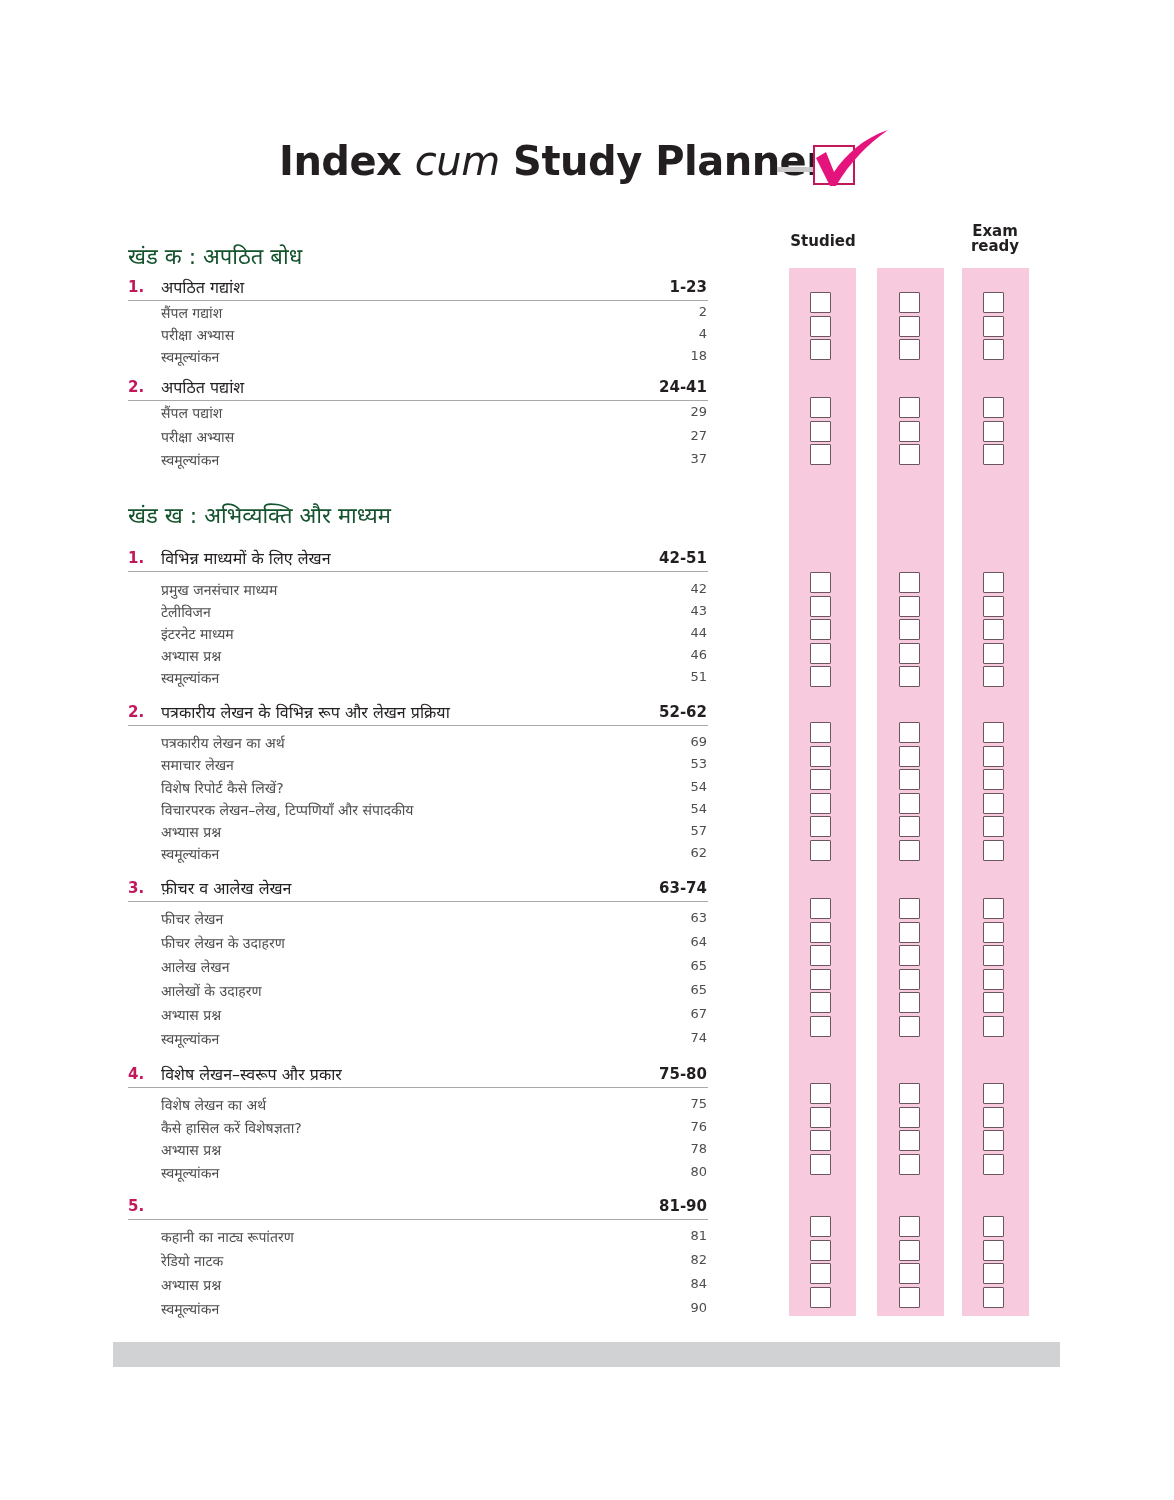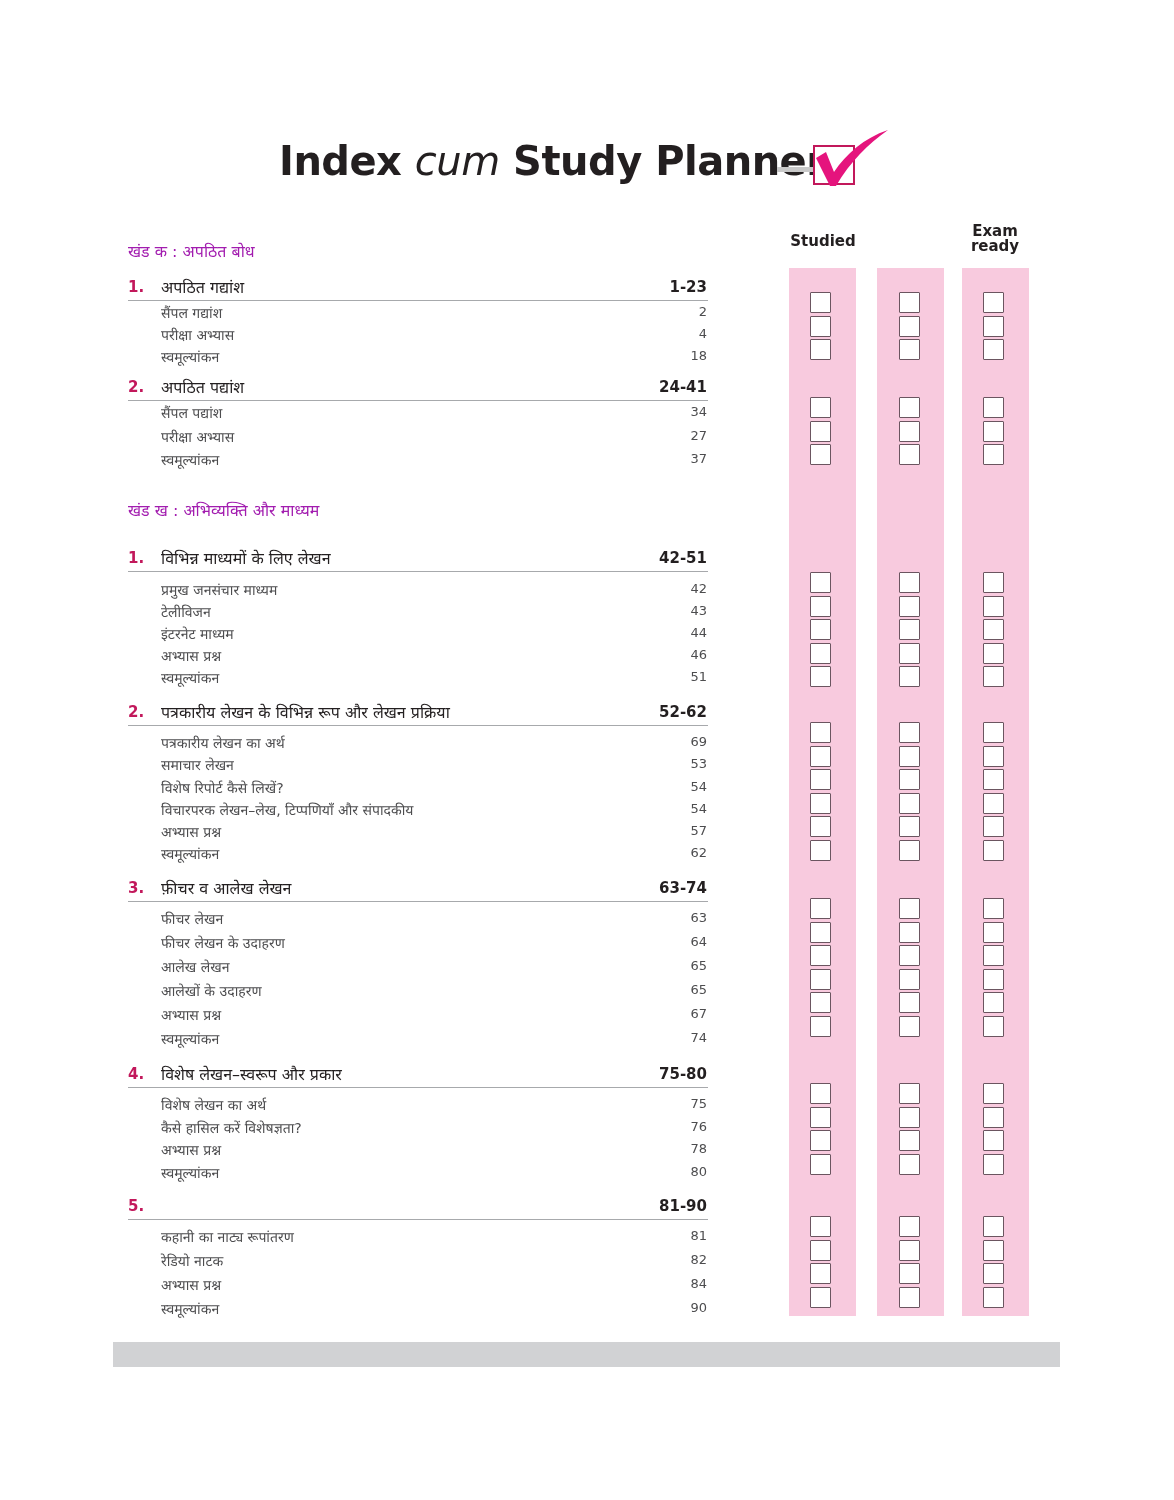--- a/index.html
+++ b/index.html
@@ -9,21 +9,21 @@
            font-size:40px; font-weight:bold; color:#231f20; letter-spacing:-0.5px; white-space:nowrap; }
   .title .cum { font-style:italic; font-weight:normal; }
   .title-line { position:absolute; left:777px; top:167px; width:36px; height:5px; background:#c9c9c9; }
   .title-box { position:absolute; left:813px; top:145px; width:42px; height:40px; border:2px solid #c2185b; box-sizing:border-box; background:#fff; }
   .title-check { position:absolute; left:812px; top:128px; width:80px; height:62px; }
 
   .col-head { position:absolute; font-size:15px; font-weight:bold; color:#231f20; text-align:center; line-height:15px; font-family:"DejaVu Sans",sans-serif; }
   .pink-col { position:absolute; top:268px; width:67px; height:1048px; background:#f8cade; }
   .cb { position:absolute; width:19px; height:19px; border:1.5px solid #6b5560; background:#ffffff; box-sizing:content-box; border-radius:1px; }
 
-  .section-title { position:absolute; left:128px; font-size:16px; color:#a21caf; font-family:"DejaVu Sans",sans-serif; white-space:nowrap; }
+  .section-title { position:absolute; left:128px; font-size:22px; color:#14532d; font-family:"DejaVu Sans",sans-serif; white-space:nowrap; }
   .chap-row { position:absolute; left:128px; width:580px; height:22px; border-bottom:1.5px solid #a7a9ac; }
   .chap-num { position:absolute; left:0; top:0; font-size:15px; font-weight:bold; color:#c2185b; }
   .chap-title { position:absolute; left:33px; top:-2px; font-size:16px; color:#231f20; white-space:nowrap; }
   .chap-pages { position:absolute; right:1px; top:0; font-size:15px; font-weight:bold; color:#231f20; }
   .sub-row { position:absolute; left:161px; width:547px; height:20px; }
   .sub-title { position:absolute; left:0; top:0; font-size:14px; color:#4d4d4f; white-space:nowrap; }
   .sub-page { position:absolute; right:1px; top:1px; font-size:13px; color:#4d4d4f; }
   .bottom-bar { position:absolute; left:113px; top:1342px; width:947px; height:25px; background:#d1d2d4; }
 </style>
 </head>
@@ -170,21 +170,21 @@
       <span class="sub-title">स्वमूल्यांकन</span>
       <span class="sub-page">18</span>
     </div>
     <div class="chap-row" style="top: 378px;">
       <span class="chap-num">2.</span>
       <span class="chap-title">अपठित पद्यांश</span>
       <span class="chap-pages">24-41</span>
     </div>
     <div class="sub-row" style="top: 403px;">
       <span class="sub-title">सैंपल पद्यांश</span>
-      <span class="sub-page">34</span>
+      <span class="sub-page">29</span>
     </div>
     <div class="sub-row" style="top: 426.5px;">
       <span class="sub-title">परीक्षा अभ्यास</span>
       <span class="sub-page">27</span>
     </div>
     <div class="sub-row" style="top: 450px;">
       <span class="sub-title">स्वमूल्यांकन</span>
       <span class="sub-page">37</span>
     </div>
     <div class="section-title" style="top: 499px;">खंड ख : अभिव्यक्ति और माध्यम</div>

